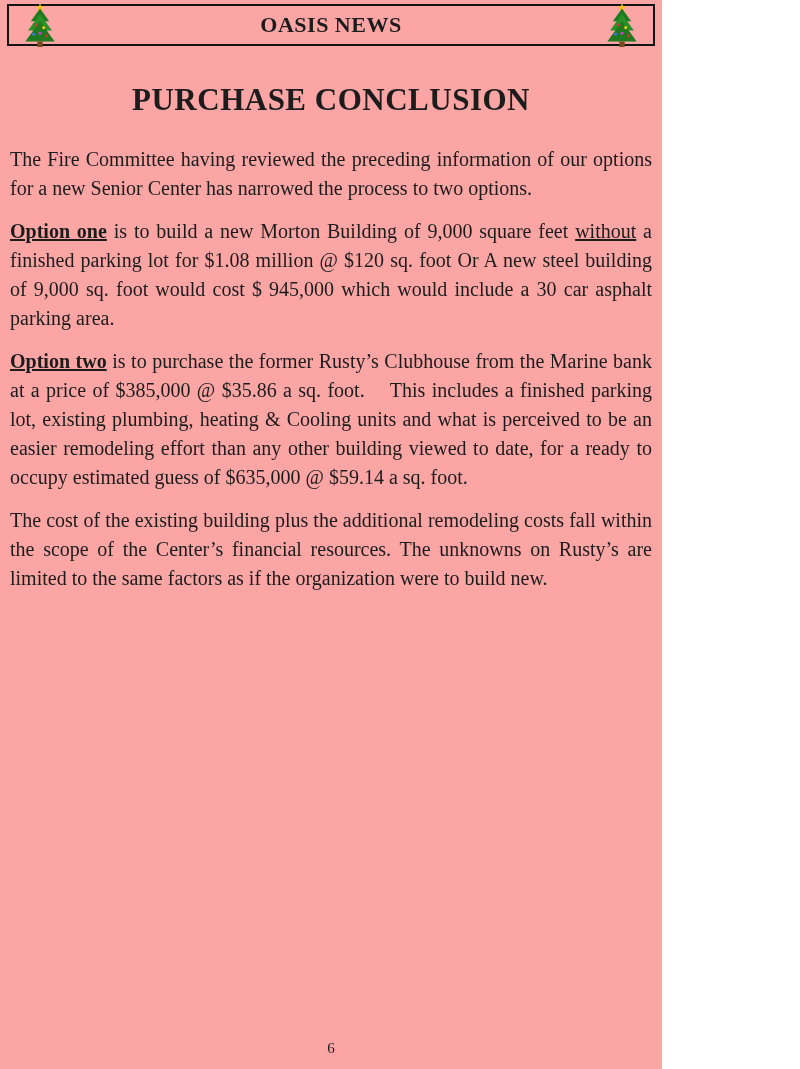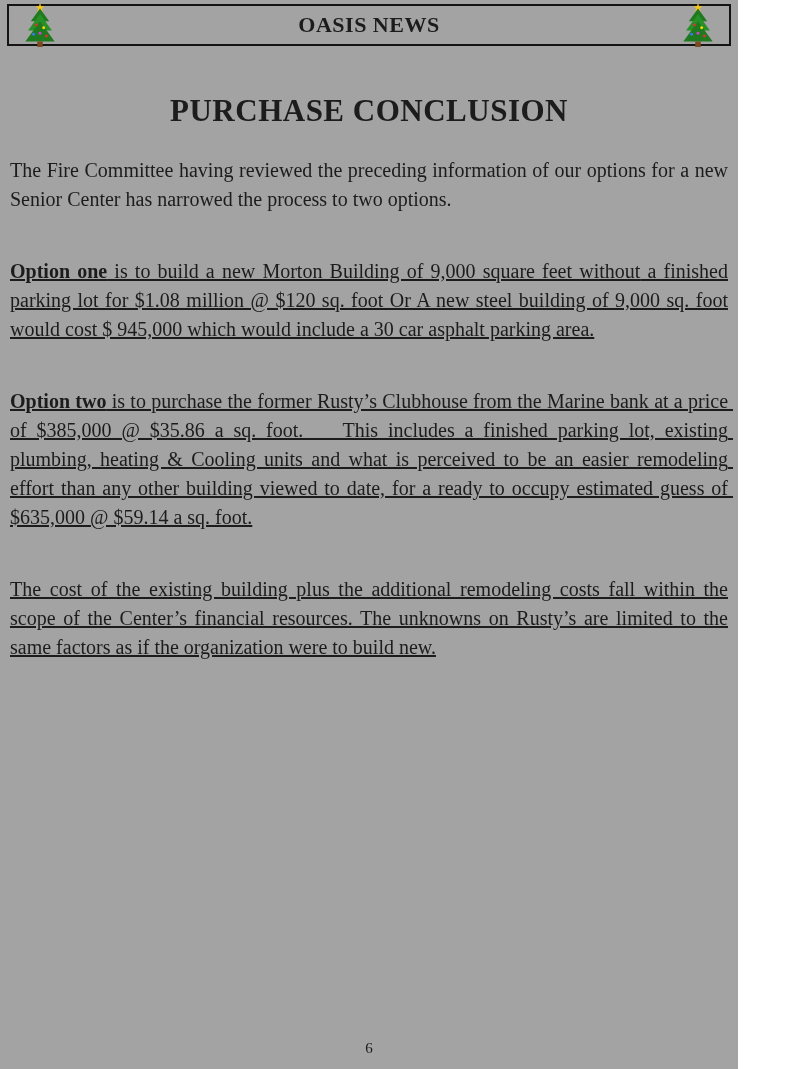--- a/index.html
+++ b/index.html
@@ -1,20 +1,20 @@
 <!DOCTYPE html>
 <html><head>
 <meta charset="utf-8">
 <style>
   html, body { margin: 0; padding: 0; background: #ffffff; }
   .page {
     position: relative;
-    width: 738px;
+    width: 662px;
     height: 1069px;
-    background: #a3a3a3;
+    background: #fca5a5;
     color: #1c1c1c;
     font-family: "Liberation Serif", "DejaVu Serif", serif;
     overflow: hidden;
     box-sizing: border-box;
   }
   .masthead {
     position: absolute;
     top: 4px; left: 7px; right: 7px;
     height: 42px;
     border: 2px solid #141414;
@@ -30,36 +30,36 @@
     margin: 0;
     text-align: center;
     font-size: 22px;
     font-weight: bold;
     letter-spacing: 0.5px;
   }
   .tree { display: flex; align-items: center; }
   .content {
     position: absolute;
     top: 46px; left: 0; right: 0;
-    padding: 15px 10px;
+    padding: 4px 10px;
   }
   .article-title {
     text-align: center;
     font-size: 31px;
     font-weight: bold;
     letter-spacing: 0.5px;
     margin: 32px 0 27px 0;
   }
   .para {
     font-size: 20px;
     line-height: 29px;
     text-align: justify;
     margin: 0 0 7px 0;
   }
-  .spaced { margin-top: 43px; text-decoration: underline; }
+  .spaced { margin-top: 14px; }
   .preserve { white-space: pre-wrap; }
   .lead { font-weight: bold; text-decoration: underline; }
   .u { text-decoration: underline; }
   .page-footer {
     position: absolute;
     bottom: 12px; left: 0; right: 0;
     text-align: center;
     font-size: 15px;
   }
 </style>

